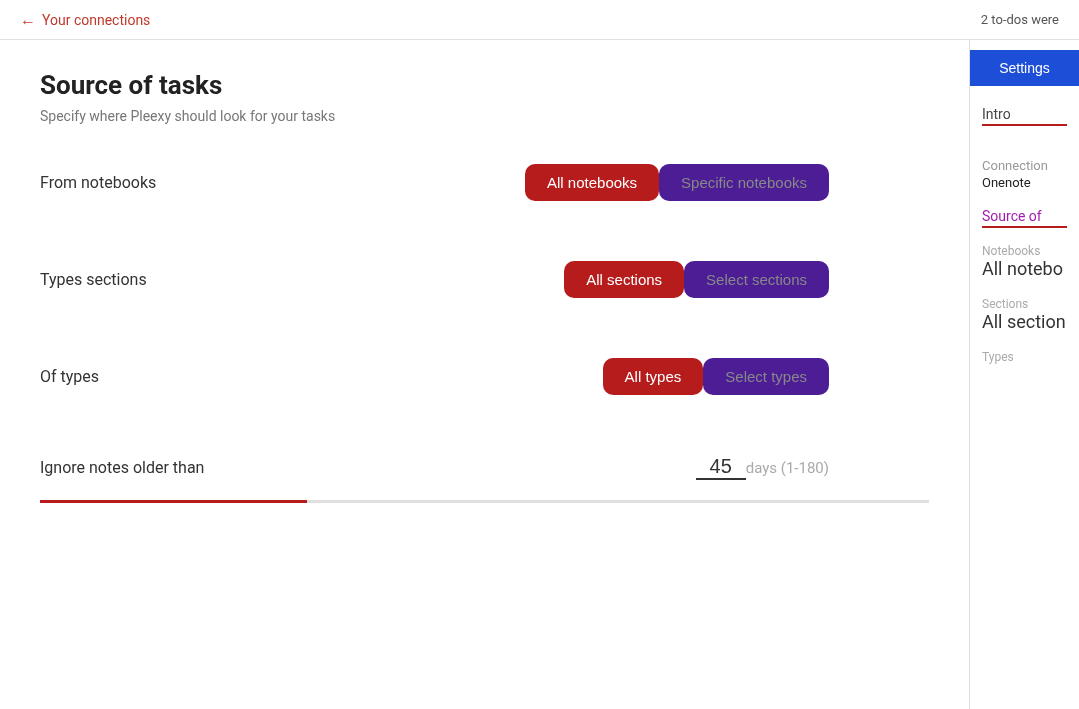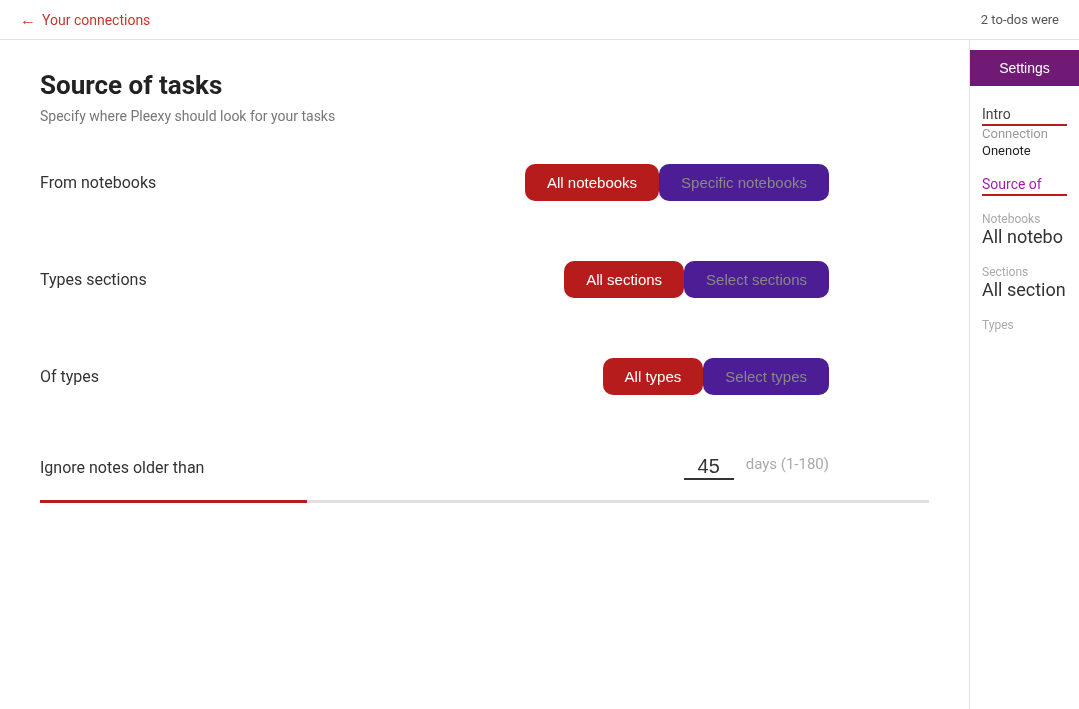--- a/index.html
+++ b/index.html
@@ -94,22 +94,21 @@
       align-items: center;
       margin-bottom: 20px;
     }
     .ignore-label {
       font-size: 16px;
       color: #333;
       min-width: 200px;
     }
     .ignore-input-group {
       display: flex;
-      align-items: flex-start;
-      gap: 12px;
+      align-items: center;
       margin-left: auto;
       margin-right: 100px;
     }
     .ignore-number {
       font-size: 20px;
       color: #333;
       border: none;
       border-bottom: 2px solid #333;
       width: 50px;
       text-align: center;
@@ -129,21 +128,21 @@
     .sidebar {
       width: 110px;
       background: white;
       border-left: 1px solid #e0e0e0;
       display: flex;
       flex-direction: column;
       align-items: flex-start;
       padding-top: 10px;
     }
     .settings-btn {
-      background: #701a75;
+      background: #1d4ed8;
       color: white;
       border: none;
       padding: 10px 16px;
       font-size: 14px;
       cursor: pointer;
       width: 100%;
       text-align: center;
       margin-bottom: 20px;
     }
     .sidebar-nav {
@@ -174,21 +173,21 @@
       color: #aaa;
       display: block;
     }
     .sidebar-section-value {
       font-size: 18px;
       color: #333;
     }
     .intro-section {
       font-size: 14px;
       color: #444;
-      margin-bottom: 0;
+      margin-bottom: 32px;
       position: relative;
       padding-bottom: 4px;
     }
     .intro-section::after {
       content: '';
       position: absolute;
       bottom: 0;
       left: 0;
       width: 100%;
       height: 2px;

